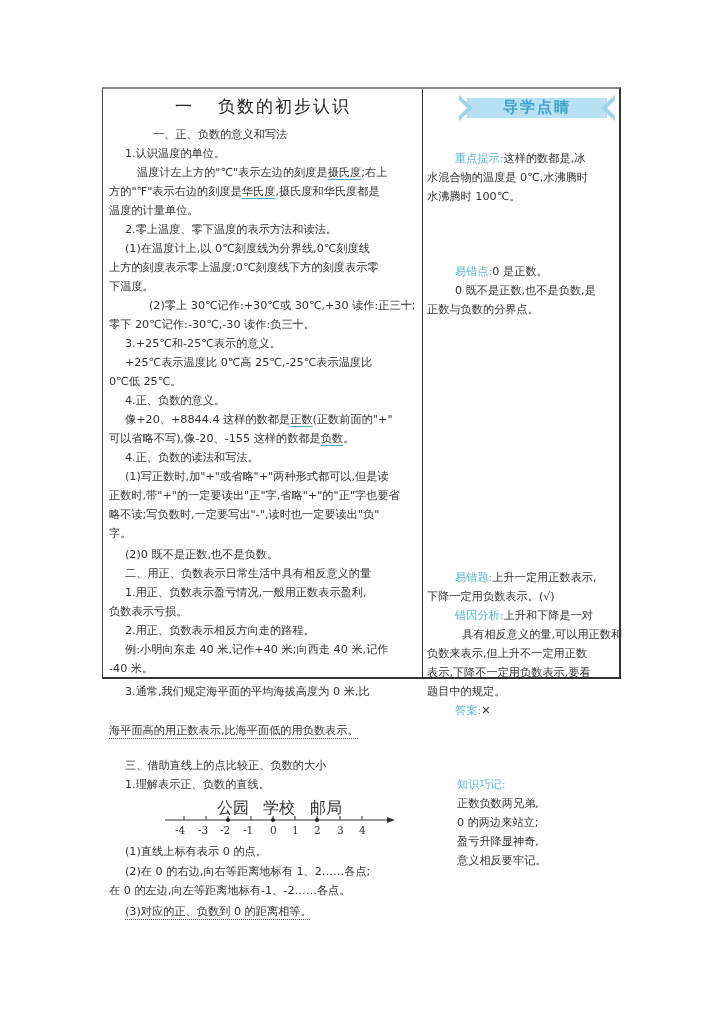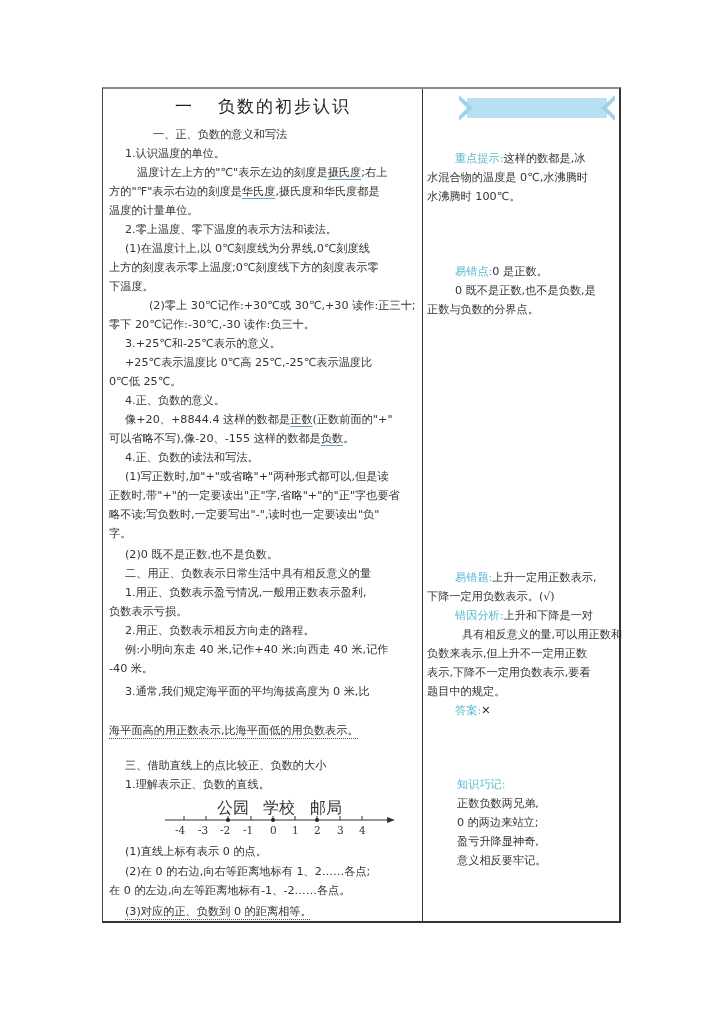--- a/index.html
+++ b/index.html
@@ -1,18 +1,18 @@
 <!DOCTYPE html>
 <html><head>
 <meta charset="utf-8">
 <style>
   html, body { margin: 0; padding: 0; background: #ffffff; }
   body { width: 724px; height: 1024px; position: relative; overflow: hidden;
          font-family: "DejaVu Sans", "Liberation Sans", sans-serif; color: #222; }
-  .page-table { position: absolute; left: 102px; top: 87px; width: 519px; height: 836px;
+  .page-table { position: absolute; left: 102px; top: 87px; width: 519px; height: 592px;
                 border-left: 1.5px solid #444; border-right: 2px solid #333;
                 border-bottom: 2px solid #333; border-top: 2px solid #8a8a8a; box-sizing: border-box; }
   .divider { position: absolute; left: 319px; top: 0; bottom: 0; width: 0; border-left: 1.5px solid #333; }
   .left-col { position: absolute; left: 6px; top: 0; width: 308px; }
   .right-col { position: absolute; left: 324px; top: 0; width: 190px; }
   .title { position: absolute; left: 0; width: 308px; top: 6px; text-align: center;
            font-size: 17px; letter-spacing: 2px; color: #222; font-weight: normal; }
   .title .num { margin-right: 24px; }
   .line { position: absolute; left: 0; font-size: 11.2px; line-height: 16px; white-space: nowrap; color: #333; }
   .ind1 { left: 28px; }
@@ -118,20 +118,21 @@
     <div class="line ind2 dotted" style="top:815px;">(3)对应的正、负数到 0 的距离相等。</div>
   </div>
 
   <div class="right-col">
     <div class="banner">
       <div class="band"></div>
       <div class="chev-l"></div>
       <div class="chev-l-in"></div>
       <div class="chev-r"></div>
       <div class="chev-r-in"></div>
+      <div class="label">导学点睛</div>
     </div>
 
     <div class="line ind1" style="top:62px;"><span class="tag">重点提示:</span><span>这样的数都是,冰</span></div>
     <div class="line" style="top:81px;">水混合物的温度是 0℃,水沸腾时</div>
     <div class="line" style="top:100px;">水沸腾时 100℃。</div>
 
     <div class="line ind1" style="top:175px;"><span class="tag">易错点:</span><span>0 是正数。</span></div>
     <div class="line ind1" style="top:194px;">0 既不是正数,也不是负数,是</div>
     <div class="line" style="top:213px;">正数与负数的分界点。</div>
 

